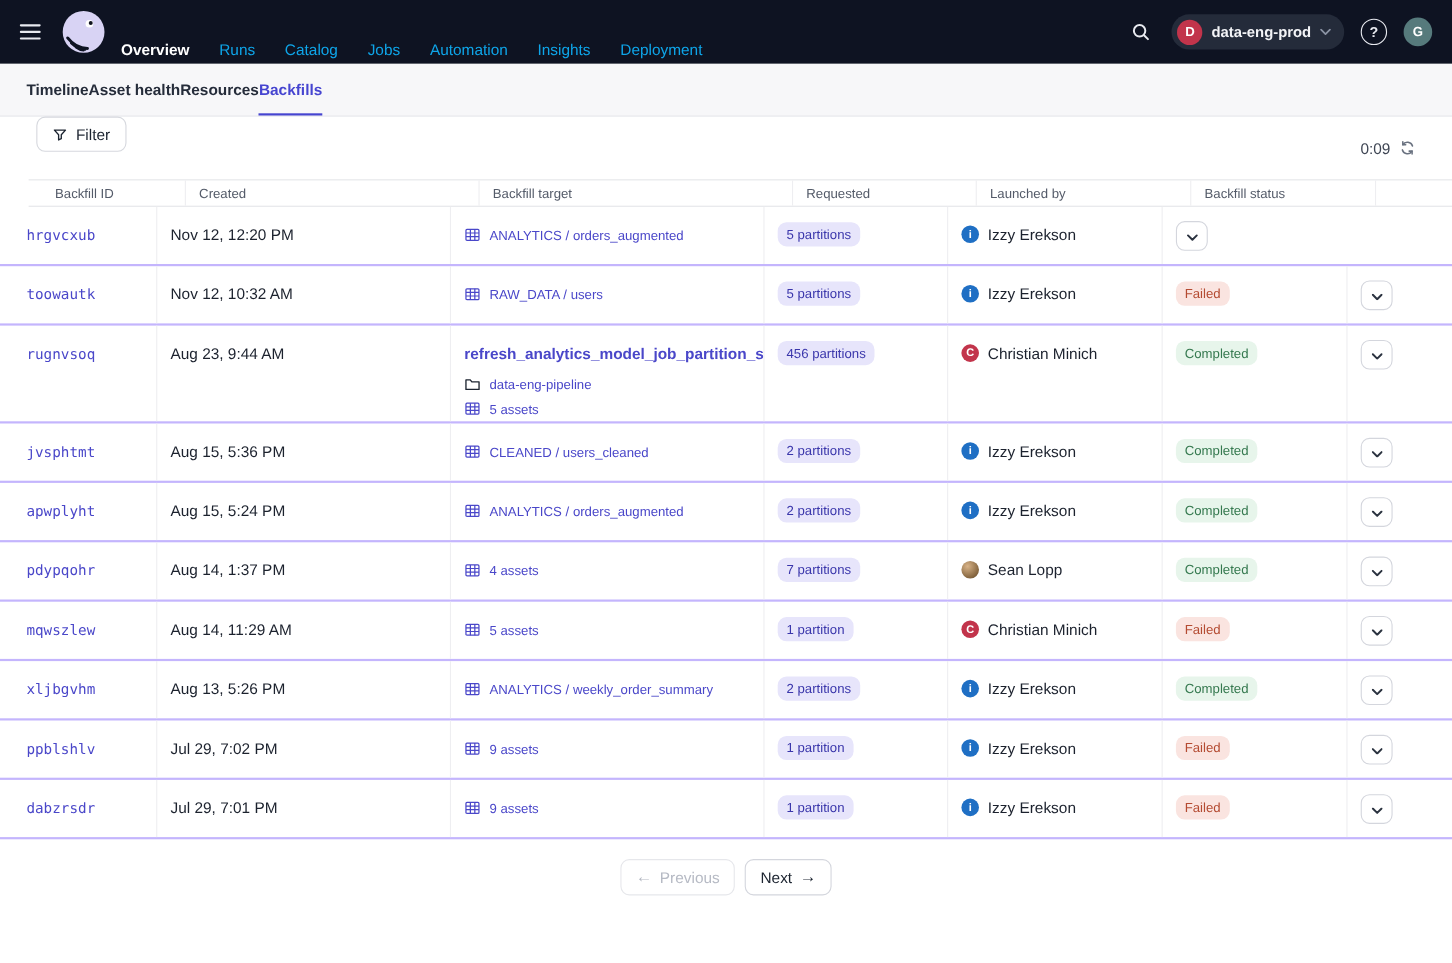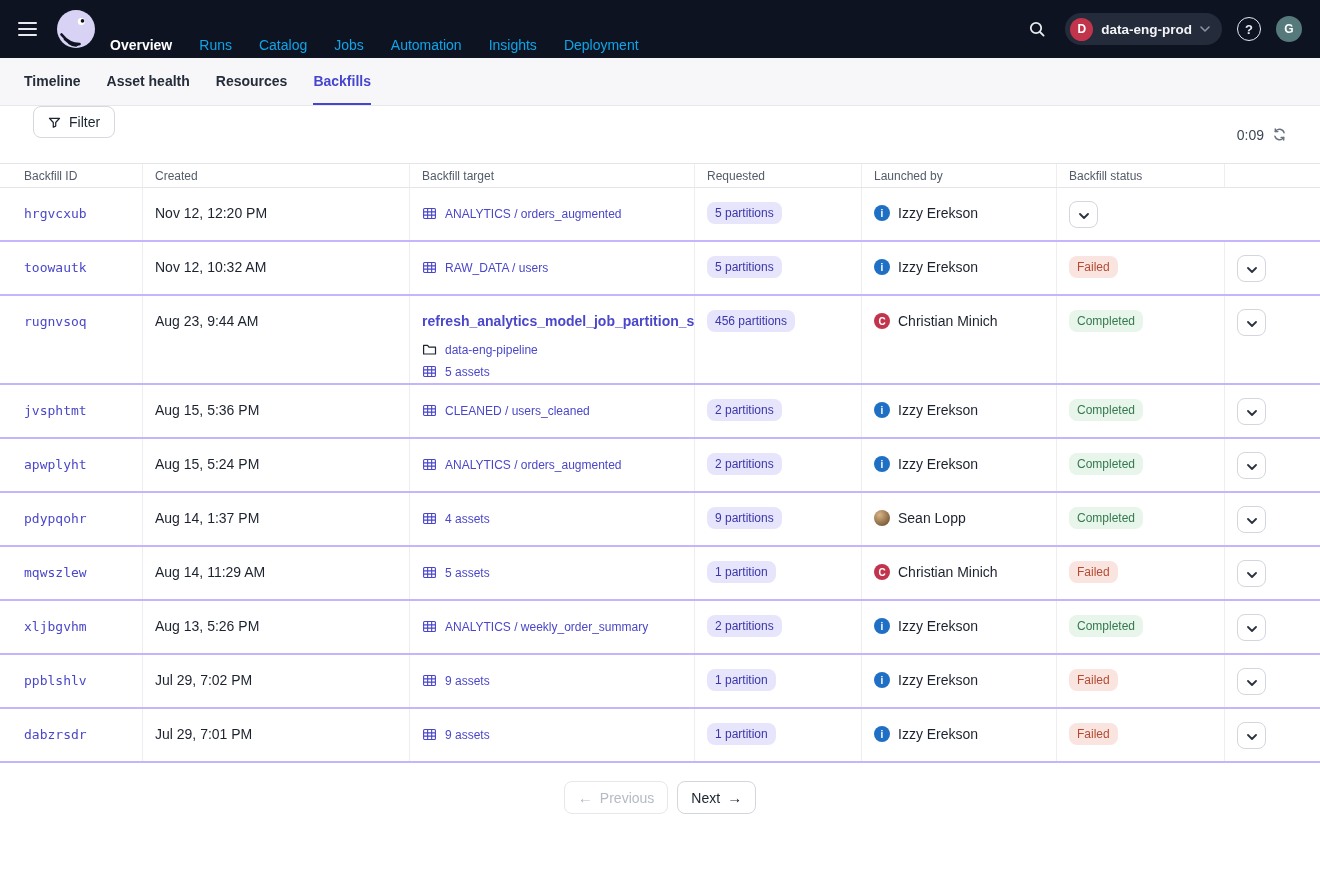--- a/index.html
+++ b/index.html
@@ -30,37 +30,37 @@
     color: #fff; font-size: 12px; font-weight: 700; display: flex; align-items: center; justify-content: center; }
   .deploy-name { color: #f3f4f7; font-size: 13.5px; font-weight: 600; }
   .deploy-pill .chev { color: #8a92a3; display: flex; }
   .help-btn { width: 24px; height: 24px; border: 1.7px solid #e8eaf0; border-radius: 50%;
     color: #e8eaf0; font-size: 13px; font-weight: 700; display: flex; align-items: center; justify-content: center; cursor: pointer; }
   .user-avatar { width: 26px; height: 26px; border-radius: 50%; background: var(--avatar-teal);
     color: #fff; font-size: 12px; font-weight: 600; display: flex; align-items: center; justify-content: center; cursor: pointer; }
 
   
   .tabbar { height: 48px; background: #f7f7f9; border-bottom: 1px solid #e7e8ec;
-    display: flex; align-items: stretch; gap: 26px; padding: 0 24px; }
+    display: flex; align-items: stretch; padding: 0 24px; }
   .tab { display: flex; align-items: center; font-size: 14px; font-weight: 600; color: #252c3a;
     border-bottom: 2px solid transparent; cursor: pointer; }
   .tab.active { color: var(--accent); border-bottom-color: var(--accent); }
 
   
   .toolbar { height: 57px; display: flex; justify-content: space-between; padding: 0 33px; }
   .filter-btn { display: flex; align-items: center; gap: 8px; height: 32px; padding: 0 14px;
     background: #fff; border: 1px solid #d6d8de; border-radius: 8px; font-size: 14px; font-weight: 500;
     color: #1c2430; cursor: pointer; }
   .filter-btn .icon { display: flex; color: #1c2430; }
   .timer { display: flex; align-items: center; gap: 8px; font-size: 14px; color: #3f4654; }
   .timer .icon { display: flex; color: #6a7280; cursor: pointer; }
 
   
   .thead, .row { display: grid; grid-template-columns: 143px 267px 285px 167px 195px 168px 95px; }
-  .thead { height: 25px; border-top: 1px solid #e4e5e9; border-bottom: 1px solid #e4e5e9; }
+  .thead { height: 25px; border-top: 1px solid #e4e5e9; border-bottom: 1px solid #e4e5e9; margin-left: 26px; }
   .th { font-size: 12px; color: #545b69; display: flex; align-items: center; padding: 0 12px;
     border-right: 1px solid #eeeef1; overflow: hidden; white-space: nowrap; }
   .th:first-child { padding-left: 24px; }
   .th:last-child { border-right: none; }
   .row { height: 54px; border-bottom: 2px solid #c4b5fd; }
   .row.tall { height: 89px; }
   .cell { padding: 17px 12px 0 12px; border-right: 1px solid #eeeef1; font-size: 14px; overflow: hidden; }
   .cell:first-child { padding-left: 24px; }
   .cell:last-child { border-right: none; }
   .cell.badge-cell { padding-top: 14px; }
@@ -345,21 +345,21 @@
           <div class="target-line">
             <span class="icon">
               <svg width="15" height="15" viewBox="0 0 16 16" fill="none" stroke="currentColor" stroke-width="1.2">
                 <rect x="1.7" y="2.7" width="12.6" height="10.6" rx="1"></rect>
                 <path d="M1.7 6.2h12.6M1.7 9.7h12.6M6 2.7v10.6M10.3 2.7v10.6"></path>
               </svg>
             </span>
             <a class="asset-link">4 assets</a>
           </div>
         </div>
-        <div class="cell badge-cell"><span class="pill partitions">9 partitions</span></div>
+        <div class="cell badge-cell"><span class="pill partitions">7 partitions</span></div>
         <div class="cell">
           <div class="launcher">
             <span class="lav photo"></span>
             <span class="launcher-name">Sean Lopp</span>
           </div>
         </div>
         <div class="cell badge-cell"><span class="pill st-success">Completed</span></div>
         <div class="cell action-cell">
           <button class="menu-btn">
             <span class="icon"><svg width="10" height="6" viewBox="0 0 10 6" fill="none" stroke="currentColor" stroke-width="1.8" stroke-linecap="round" stroke-linejoin="round">

